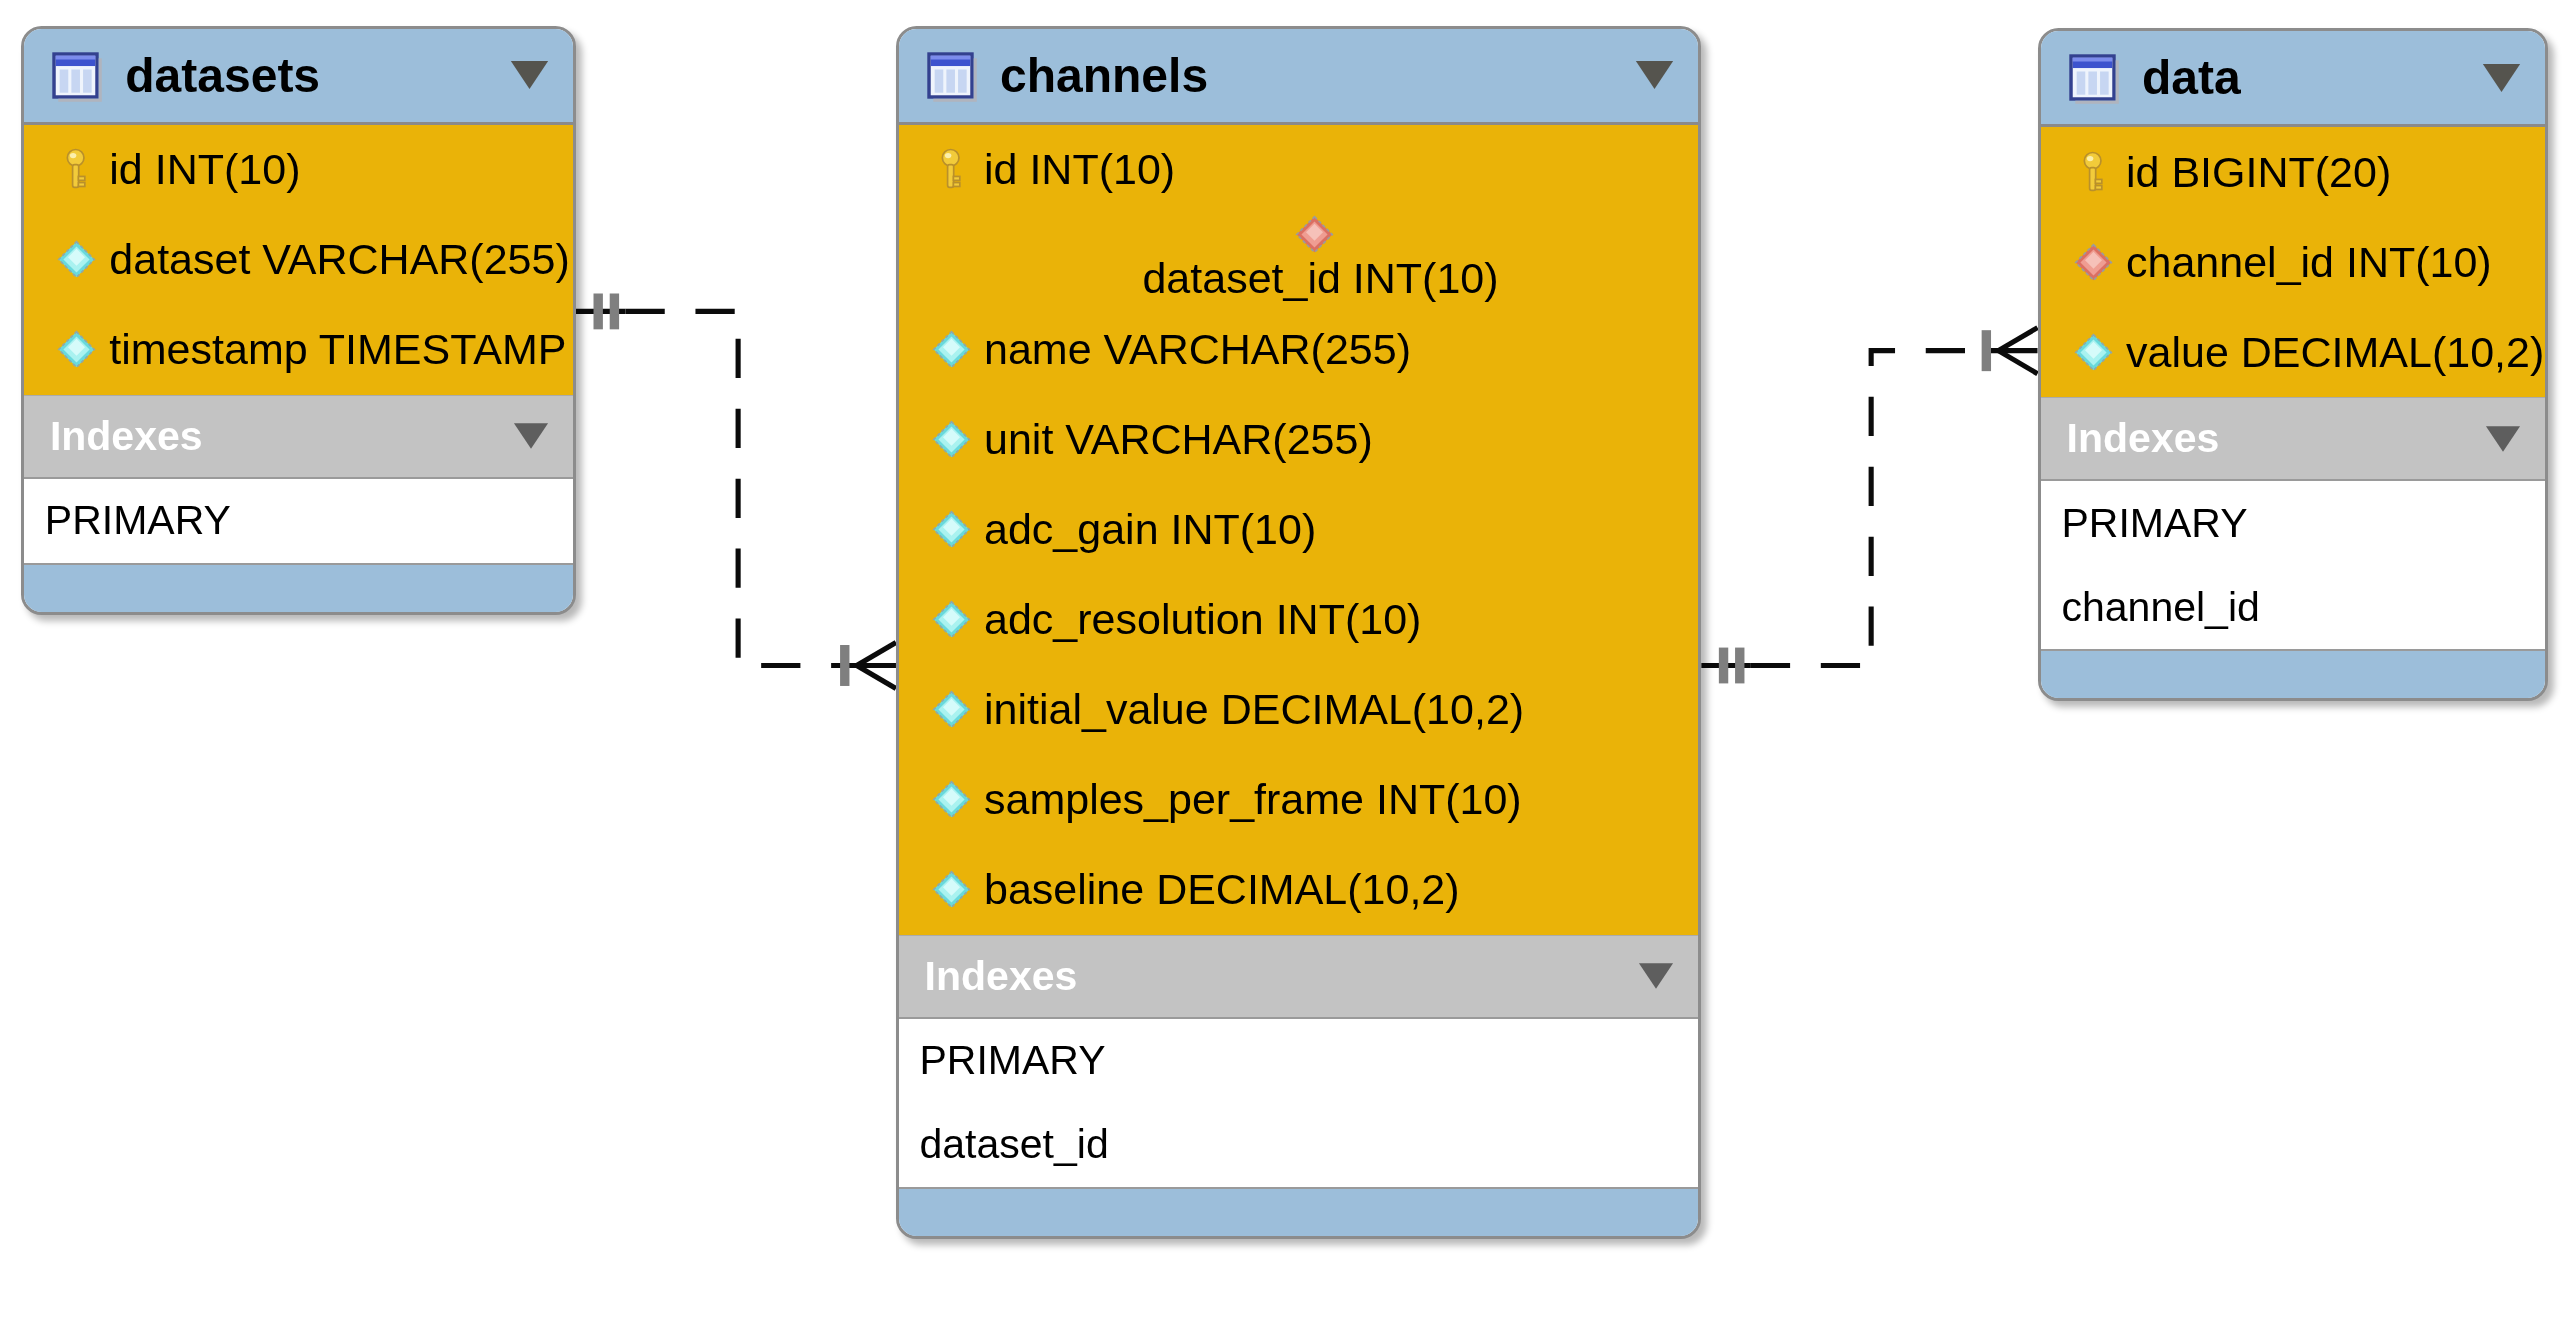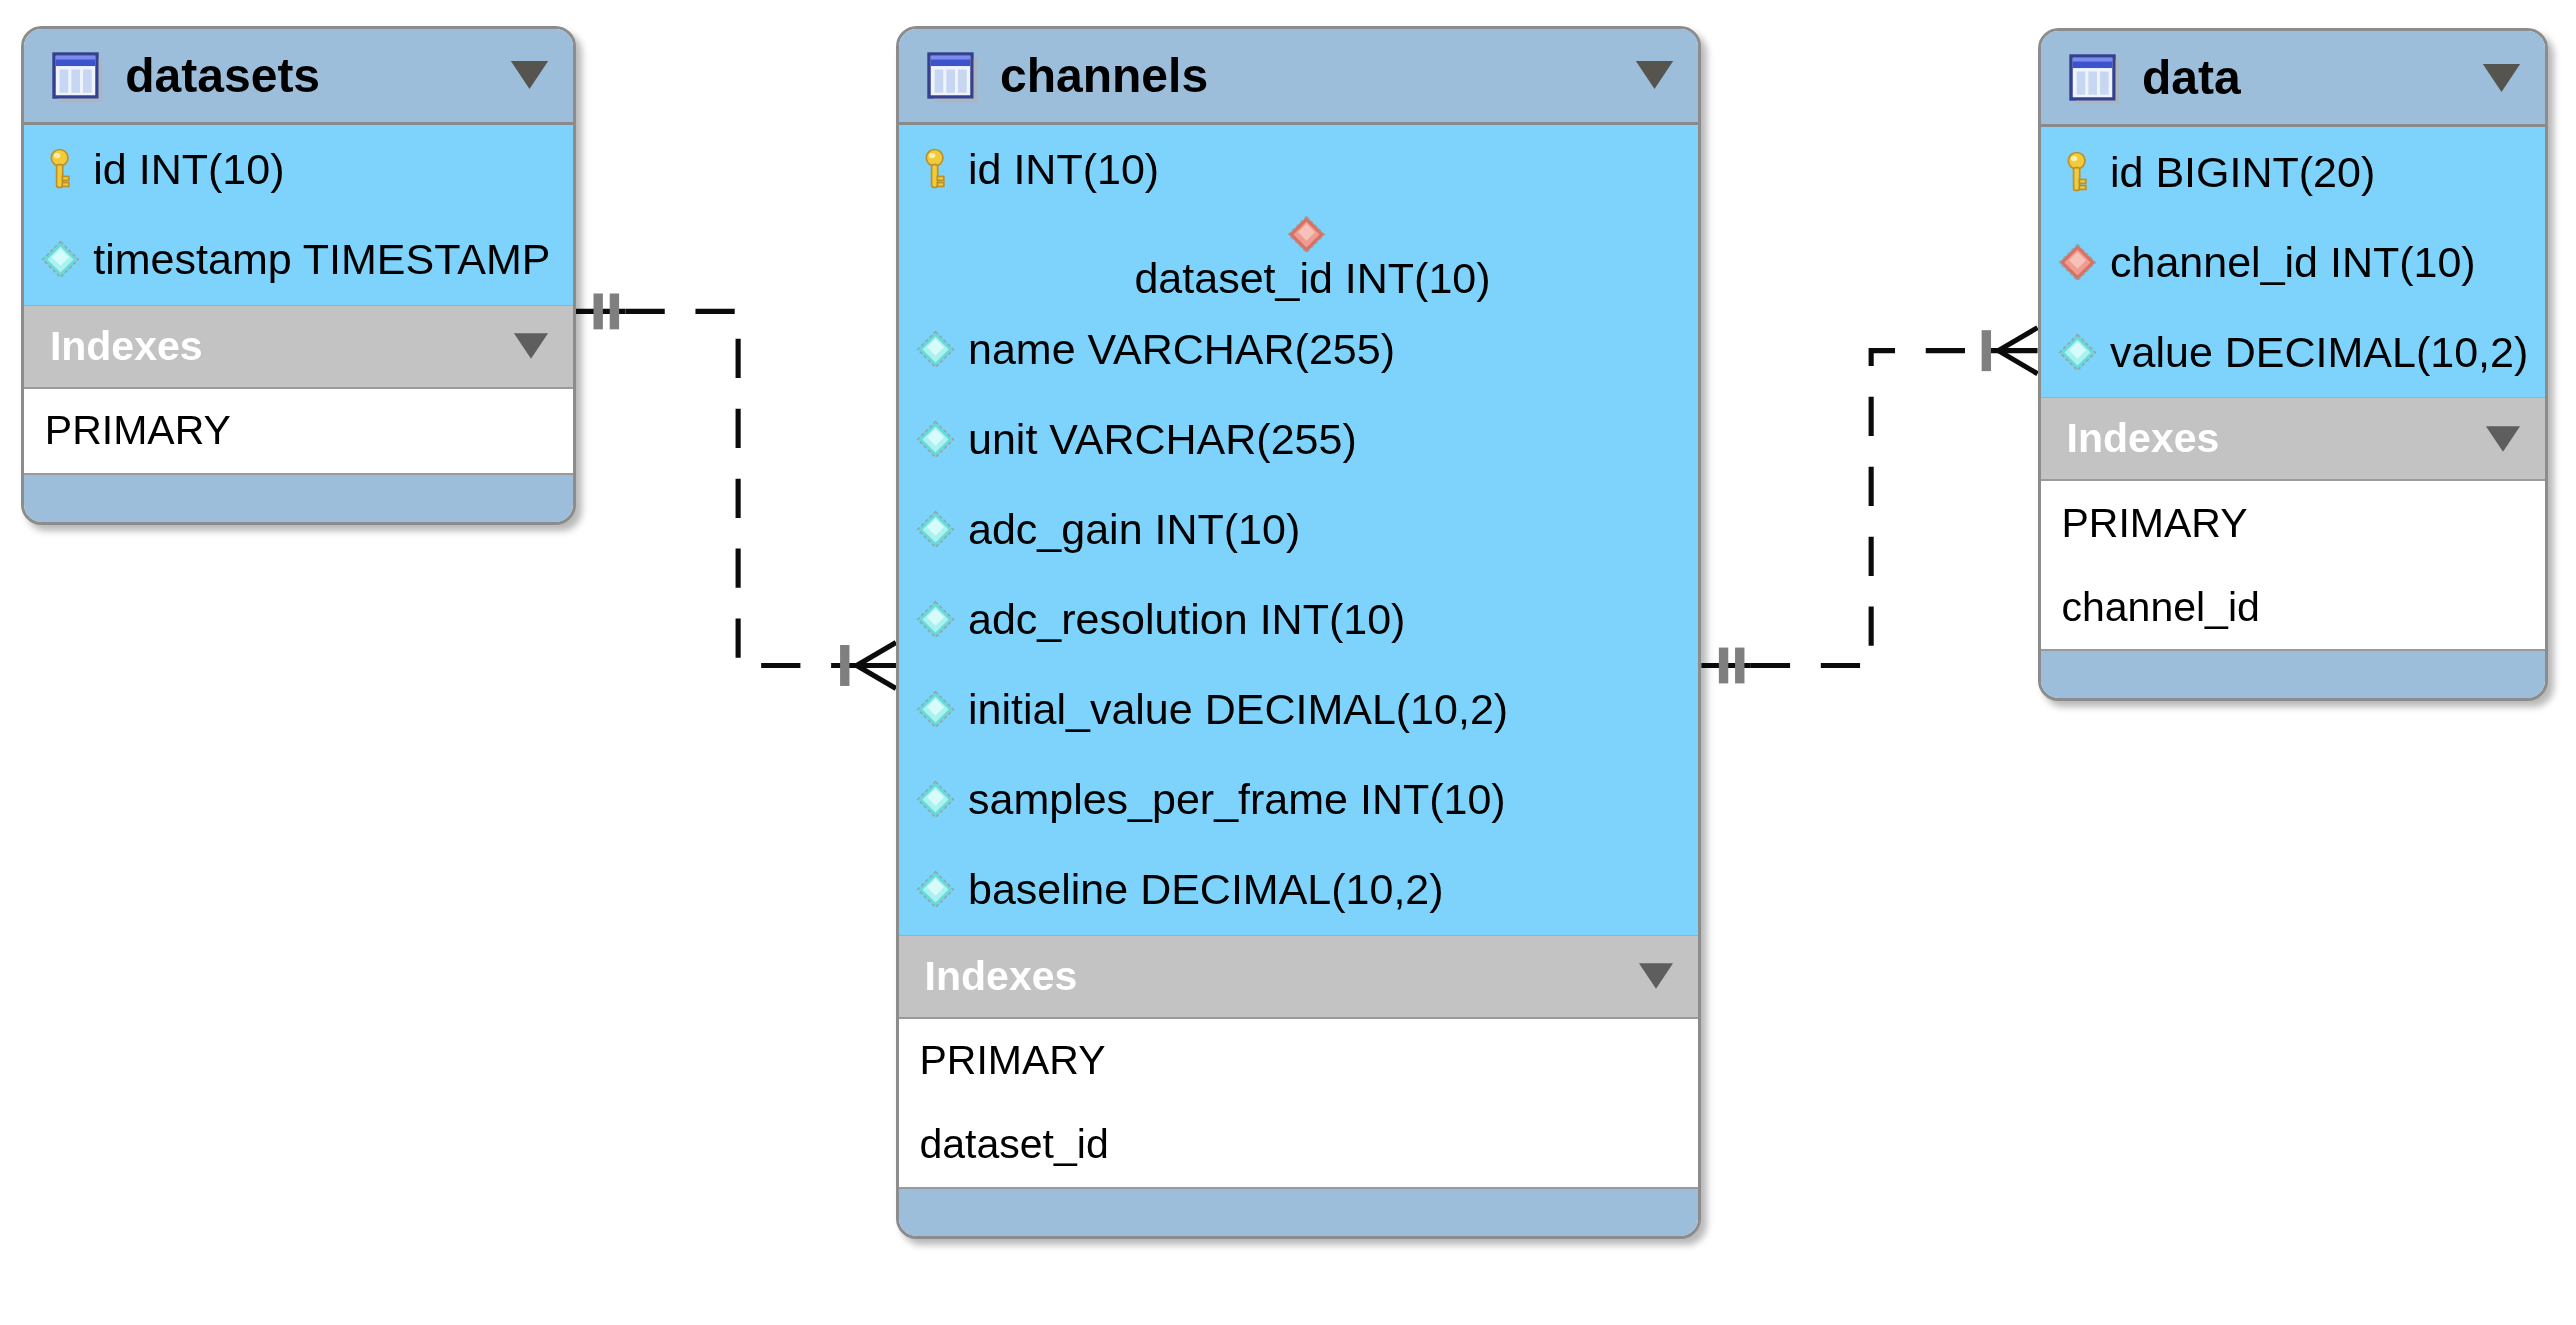--- a/index.html
+++ b/index.html
@@ -49,23 +49,23 @@
     position: absolute;
     right: 24px;
     top: 50%;
     transform: translateY(-50%);
     display: flex; align-items: center;
   }
   .tbody { background: #ffffff; }
   .row {
     display: flex;
     align-items: center;
-    padding-left: 16px;
-    box-sizing: border-box;
-    background: #7dd3fc;
+    padding-left: 32px;
+    box-sizing: border-box;
+    background: #eab308;
   }
   .row .icon { display: flex; align-items: center; width: 41px; justify-content: center; }
   .row .lbl {
     font-size: 43px;
     color: #000000;
     margin-left: 12px;
     white-space: nowrap;
   }
   .iband {
     position: relative;
@@ -166,20 +166,30 @@
           <span class="lbl">id INT(10)</span>
         </div>
         <div class="row" style="height: 90px;">
           <span class="icon">
             <svg width="39" height="39" viewBox="0 0 23 23">
               <path d="M11.5 1 L22 11.5 L11.5 22 L1 11.5 Z" fill="#69D9DC" stroke="#8FA8A8" stroke-width="1" stroke-dasharray="2 1.4"></path>
               <path d="M11.5 3.8 L19.2 11.5 L11.5 19.2 L3.8 11.5 Z" fill="#A9F2F0"></path>
               <path d="M11.5 5.2 L16.5 10.2 L11.5 15.2 L6.5 10.2 Z" fill="#D6FBFA"></path>
             </svg>
           </span>
+          <span class="lbl">dataset VARCHAR(255)</span>
+        </div>
+        <div class="row" style="height: 90px;">
+          <span class="icon">
+            <svg width="39" height="39" viewBox="0 0 23 23">
+              <path d="M11.5 1 L22 11.5 L11.5 22 L1 11.5 Z" fill="#69D9DC" stroke="#8FA8A8" stroke-width="1" stroke-dasharray="2 1.4"></path>
+              <path d="M11.5 3.8 L19.2 11.5 L11.5 19.2 L3.8 11.5 Z" fill="#A9F2F0"></path>
+              <path d="M11.5 5.2 L16.5 10.2 L11.5 15.2 L6.5 10.2 Z" fill="#D6FBFA"></path>
+            </svg>
+          </span>
           <span class="lbl">timestamp TIMESTAMP</span>
         </div>
       </div>
     <div class="iband" style="height: 84px;">
       <span class="ilabel">Indexes</span>
       <span class="tri">
           <svg width="36" height="29" viewBox="0 0 42 34">
             <polygon points="1,2 41,2 21,32" fill="#5E5E5E"></polygon>
           </svg>
         </span>

